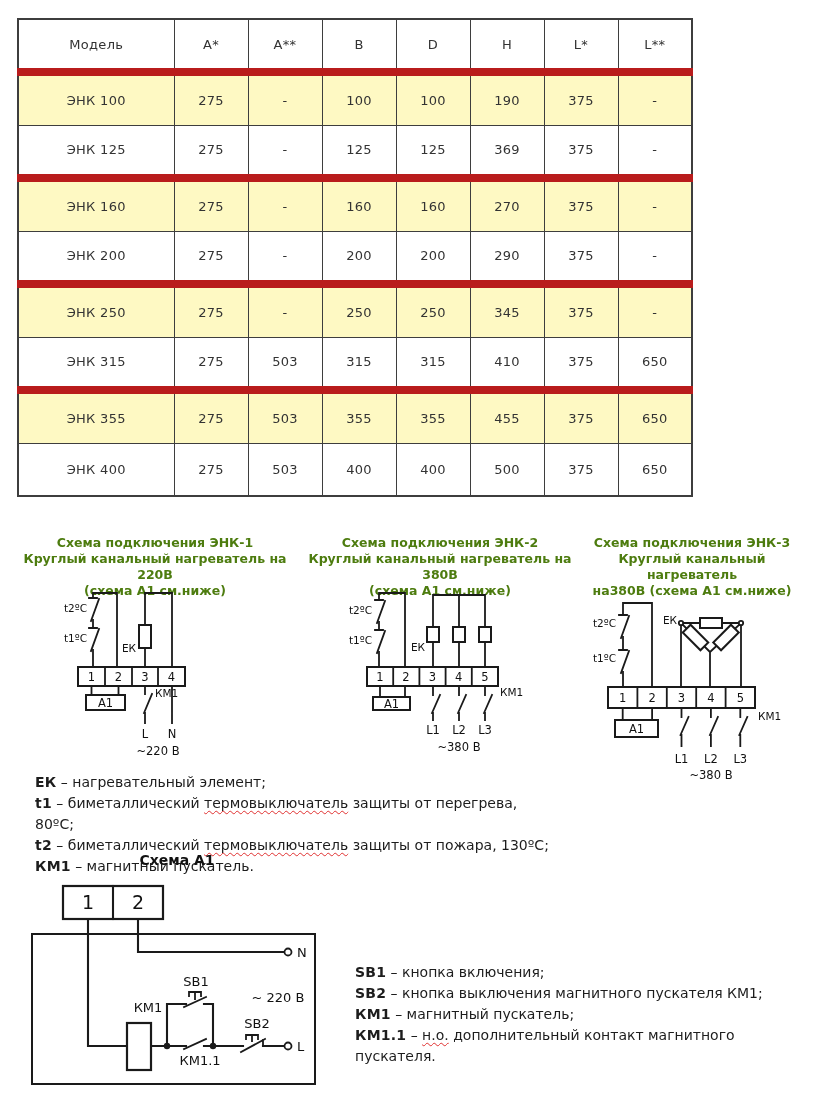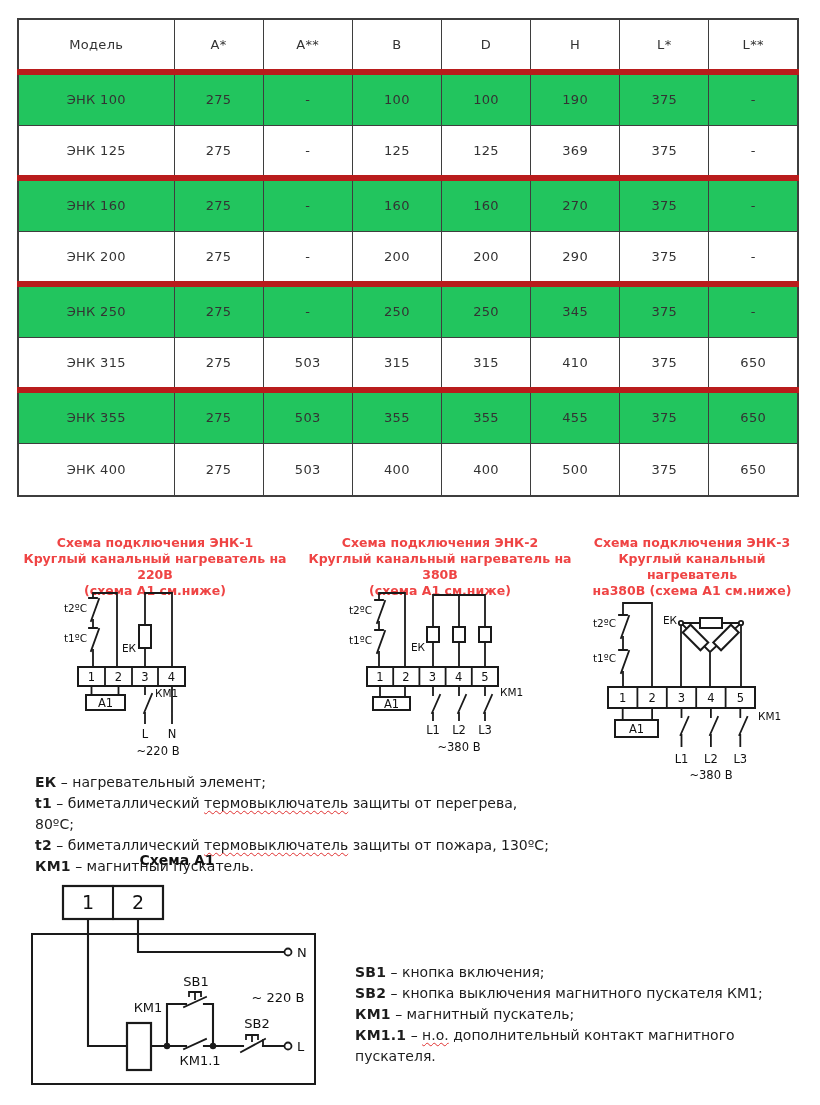--- a/index.html
+++ b/index.html
@@ -1,34 +1,34 @@
 <!DOCTYPE html>
 <html><head>
 <meta charset="utf-8">
 <style>
   * { margin: 0; padding: 0; box-sizing: border-box; }
   html, body { background: #ffffff; }
   body { font-family: "DejaVu Sans", "Liberation Sans", sans-serif; color: #2b2b2b; }
   .page { position: relative; width: 820px; height: 1105px; background: #fff; overflow: hidden; }
 
   
-  .dim-table { position: absolute; left: 17px; top: 18px; width: 782px;
+  .dim-table { position: absolute; left: 17px; top: 18px; width: 676px;
                border-collapse: collapse; table-layout: fixed;
                border: 2px solid #3e3e3e; }
   .dim-table th, .dim-table td {
     border: 1px solid #3e3e3e; text-align: center; vertical-align: middle;
     height: 53px; font-size: 13px; font-weight: normal; color: #333333;
     letter-spacing: 0.3px;
   }
   .dim-table col.c-model { width: 156px; }
-  .dim-table tr.gray td { background: #22c55e; border-top: 6px solid #b91c1c; }
+  .dim-table tr.gray td { background: #fef9c3; border-top: 8px solid #b91c1c; }
 
   
   .dg-title { position: absolute; text-align: center; font-weight: bold;
-              font-size: 12.5px; line-height: 16px; color: #ef4444; }
+              font-size: 12.5px; line-height: 16px; color: #4d7c0f; }
   .dg-title.t1 { left: 6px;   top: 535px; width: 298px; }
   .dg-title.t2 { left: 300px; top: 535px; width: 280px; }
   .dg-title.t3 { left: 580px; top: 535px; width: 224px; }
 
   
   svg { position: absolute; overflow: visible; }
   .wire  { stroke: #1a1a1a; stroke-width: 1.8; fill: none; stroke-linecap: square; }
   .wireA { stroke: #1a1a1a; stroke-width: 2.1; fill: none; stroke-linecap: square; }
   .boxst { stroke: #1a1a1a; stroke-width: 2;   fill: #ffffff; }
   .lbl   { font-family: "DejaVu Sans", sans-serif; font-size: 10.5px; fill: #111; }

